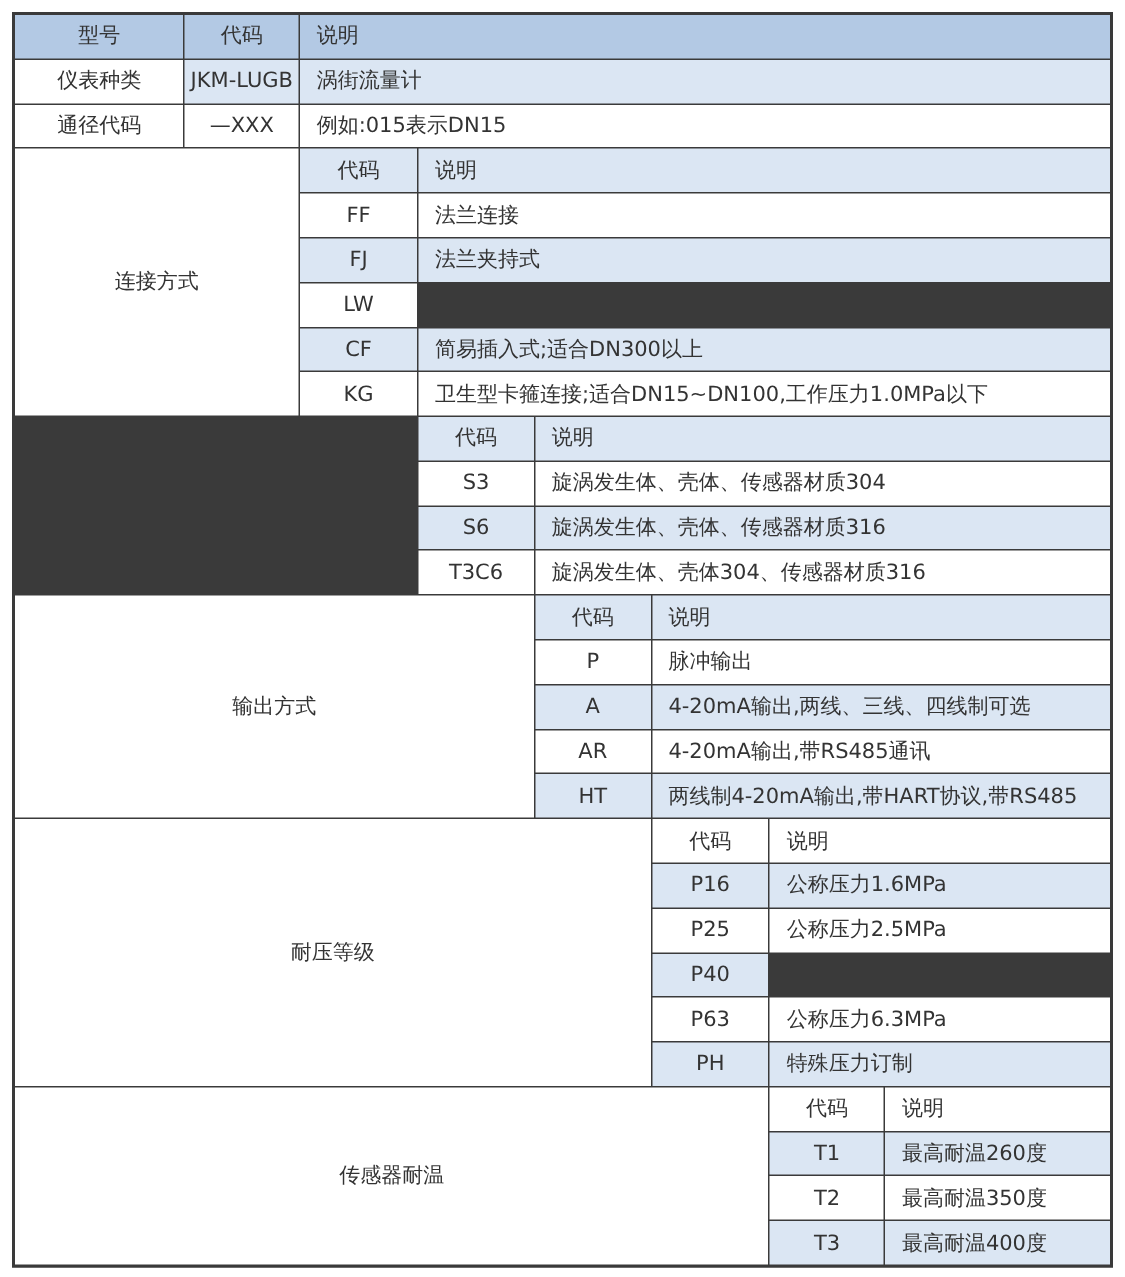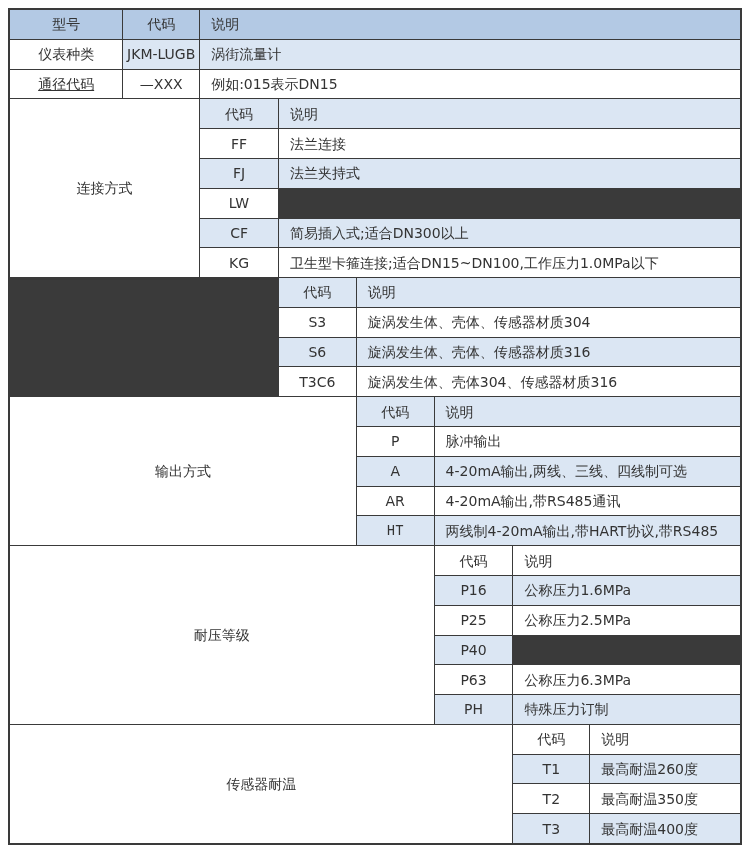--- a/index.html
+++ b/index.html
@@ -43,21 +43,21 @@
 <div class="model-table">
 
   <div class="cell center hdr" style="grid-column:1/2;grid-row:1;">型号</div>
   <div class="cell center hdr" style="grid-column:2/3;grid-row:1;">代码</div>
   <div class="cell left hdr" style="grid-column:3/9;grid-row:1;">说明</div>
 
   <div class="cell center" style="grid-column:1/2;grid-row:2;">仪表种类</div>
   <div class="cell center stripe" style="grid-column:2/3;grid-row:2;">JKM-LUGB</div>
   <div class="cell left stripe" style="grid-column:3/9;grid-row:2;">涡街流量计</div>
 
-  <div class="cell center" style="grid-column:1/2;grid-row:3;text-decoration:underline;">通径代码</div>
+  <div class="cell center" style="grid-column:1/2;grid-row:3;">通径代码</div>
   <div class="cell center" style="grid-column:2/3;grid-row:3;">—XXX</div>
   <div class="cell left" style="grid-column:3/9;grid-row:3;">例如:015表示DN15</div>
 
   <div class="cell center" style="grid-column:1/3;grid-row:4/10;">连接方式</div>
   <div class="cell center stripe" style="grid-column:3/4;grid-row:4;">代码</div>
   <div class="cell left stripe" style="grid-column:4/9;grid-row:4;">说明</div>
 
   <div class="cell center" style="grid-column:3/4;grid-row:5;">FF</div>
   <div class="cell left" style="grid-column:4/9;grid-row:5;">法兰连接</div>
   <div class="cell center stripe" style="grid-column:3/4;grid-row:6;">FJ</div>
@@ -81,21 +81,21 @@
   <div class="cell center" style="grid-column:1/5;grid-row:14/19;">输出方式</div>
   <div class="cell center stripe" style="grid-column:5/6;grid-row:14;">代码</div>
   <div class="cell left stripe" style="grid-column:6/9;grid-row:14;">说明</div>
 
   <div class="cell center" style="grid-column:5/6;grid-row:15;">P</div>
   <div class="cell left" style="grid-column:6/9;grid-row:15;">脉冲输出</div>
   <div class="cell center stripe" style="grid-column:5/6;grid-row:16;">A</div>
   <div class="cell left stripe" style="grid-column:6/9;grid-row:16;">4-20mA输出,两线、三线、四线制可选</div>
   <div class="cell center" style="grid-column:5/6;grid-row:17;">AR</div>
   <div class="cell left" style="grid-column:6/9;grid-row:17;">4-20mA输出,带RS485通讯</div>
-  <div class="cell center stripe" style="grid-column:5/6;grid-row:18;font-family:Liberation Mono, monospace;">HT</div>
+  <div class="cell center stripe" style="grid-column:5/6;grid-row:18;">HT</div>
   <div class="cell left stripe" style="grid-column:6/9;grid-row:18;">两线制4-20mA输出,带HART协议,带RS485</div>
 
   <div class="cell center" style="grid-column:1/6;grid-row:19/25;">耐压等级</div>
   <div class="cell center" style="grid-column:6/7;grid-row:19;">代码</div>
   <div class="cell left" style="grid-column:7/9;grid-row:19;">说明</div>
 
   <div class="cell center stripe" style="grid-column:6/7;grid-row:20;">P16</div>
   <div class="cell left stripe" style="grid-column:7/9;grid-row:20;">公称压力1.6MPa</div>
   <div class="cell center" style="grid-column:6/7;grid-row:21;">P25</div>
   <div class="cell left" style="grid-column:7/9;grid-row:21;">公称压力2.5MPa</div>

